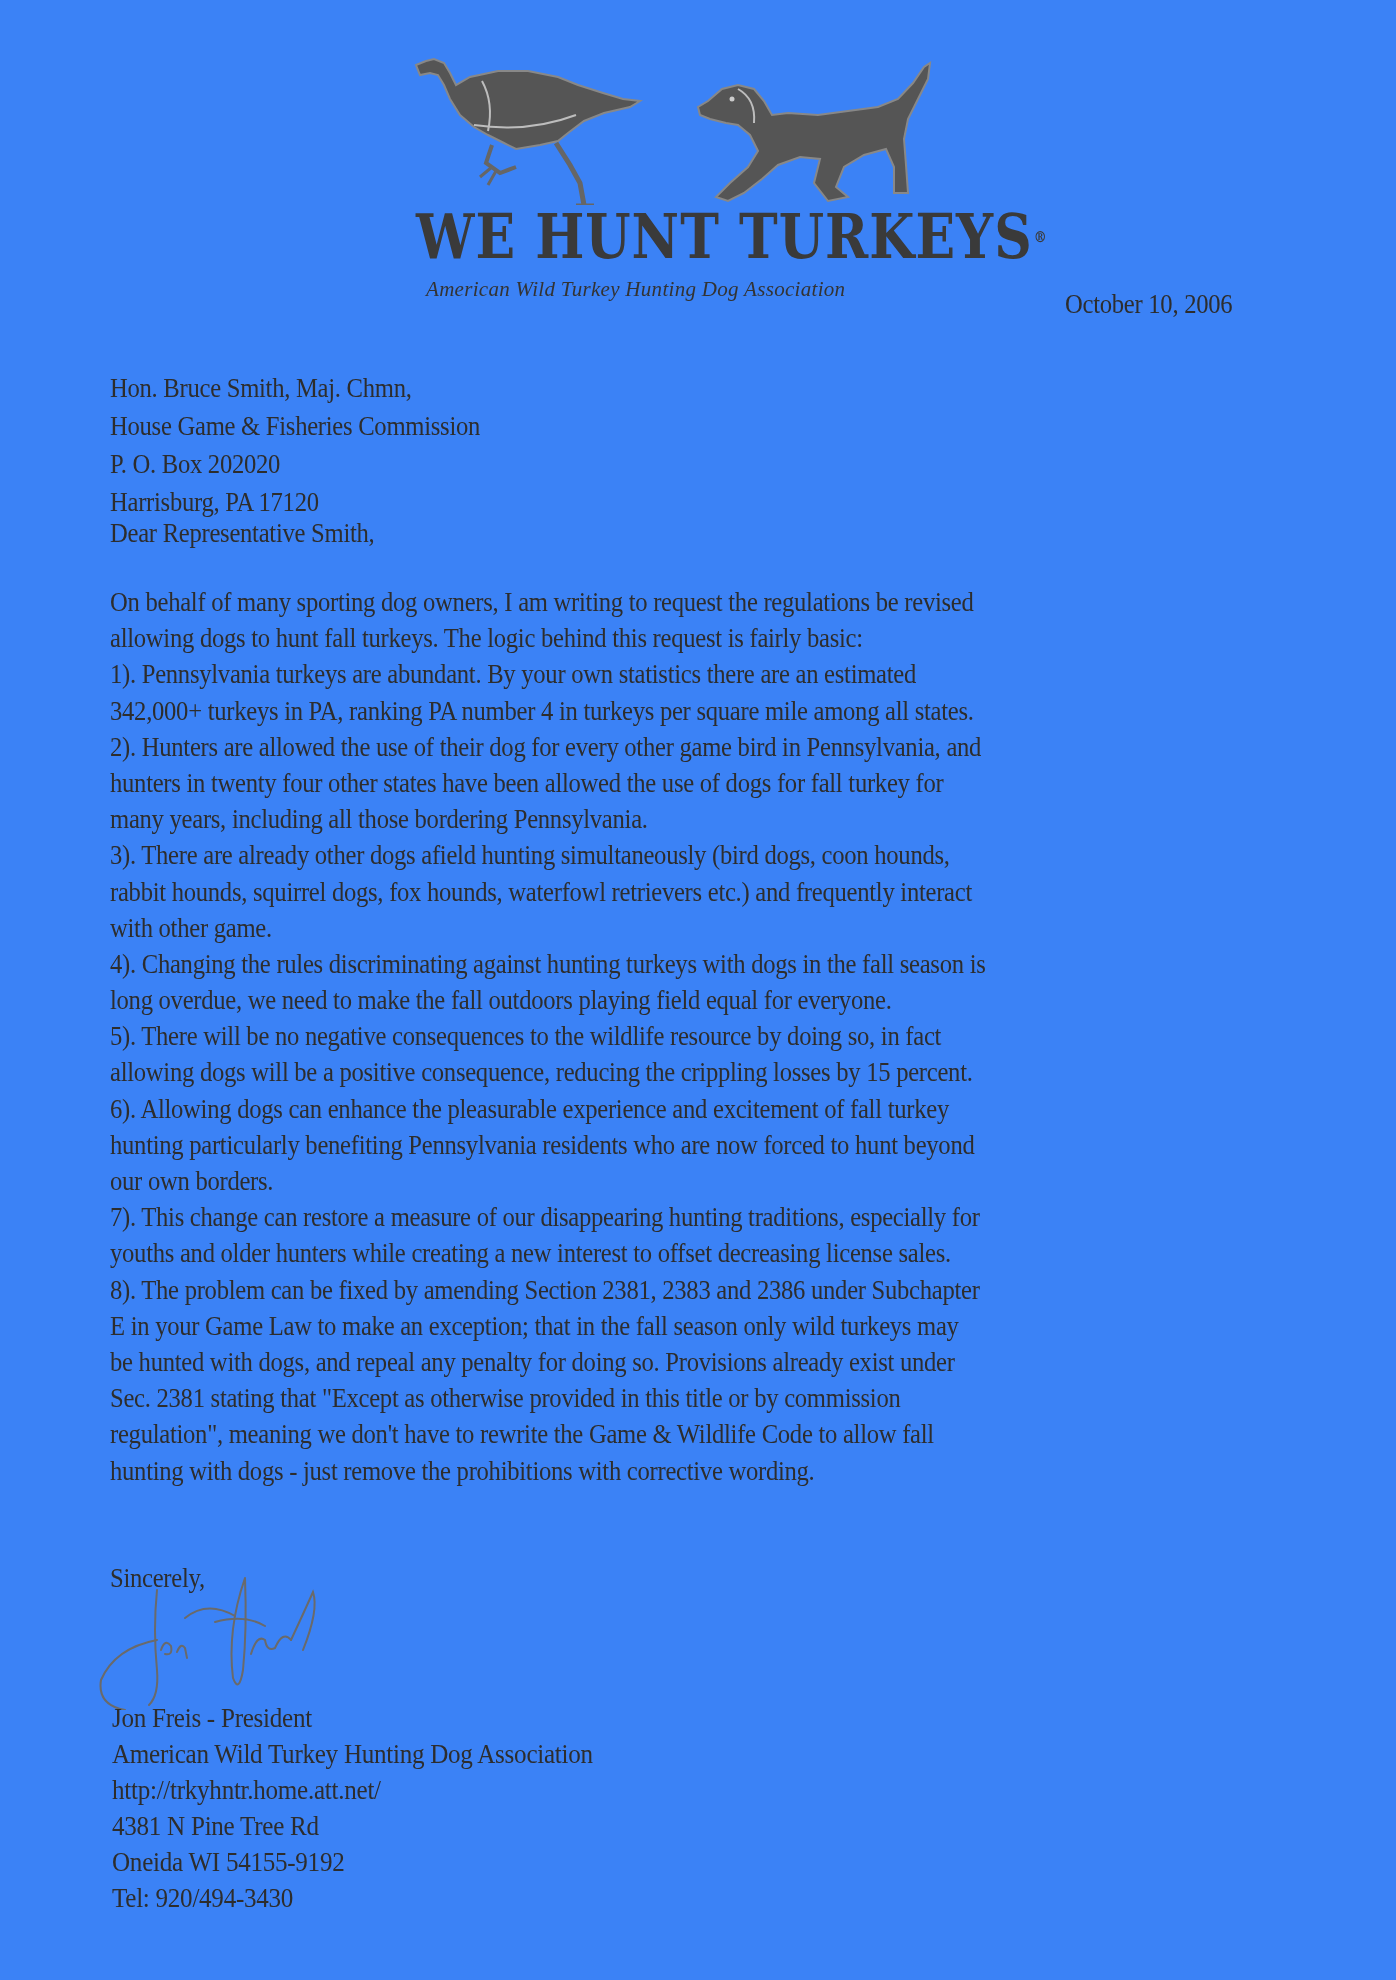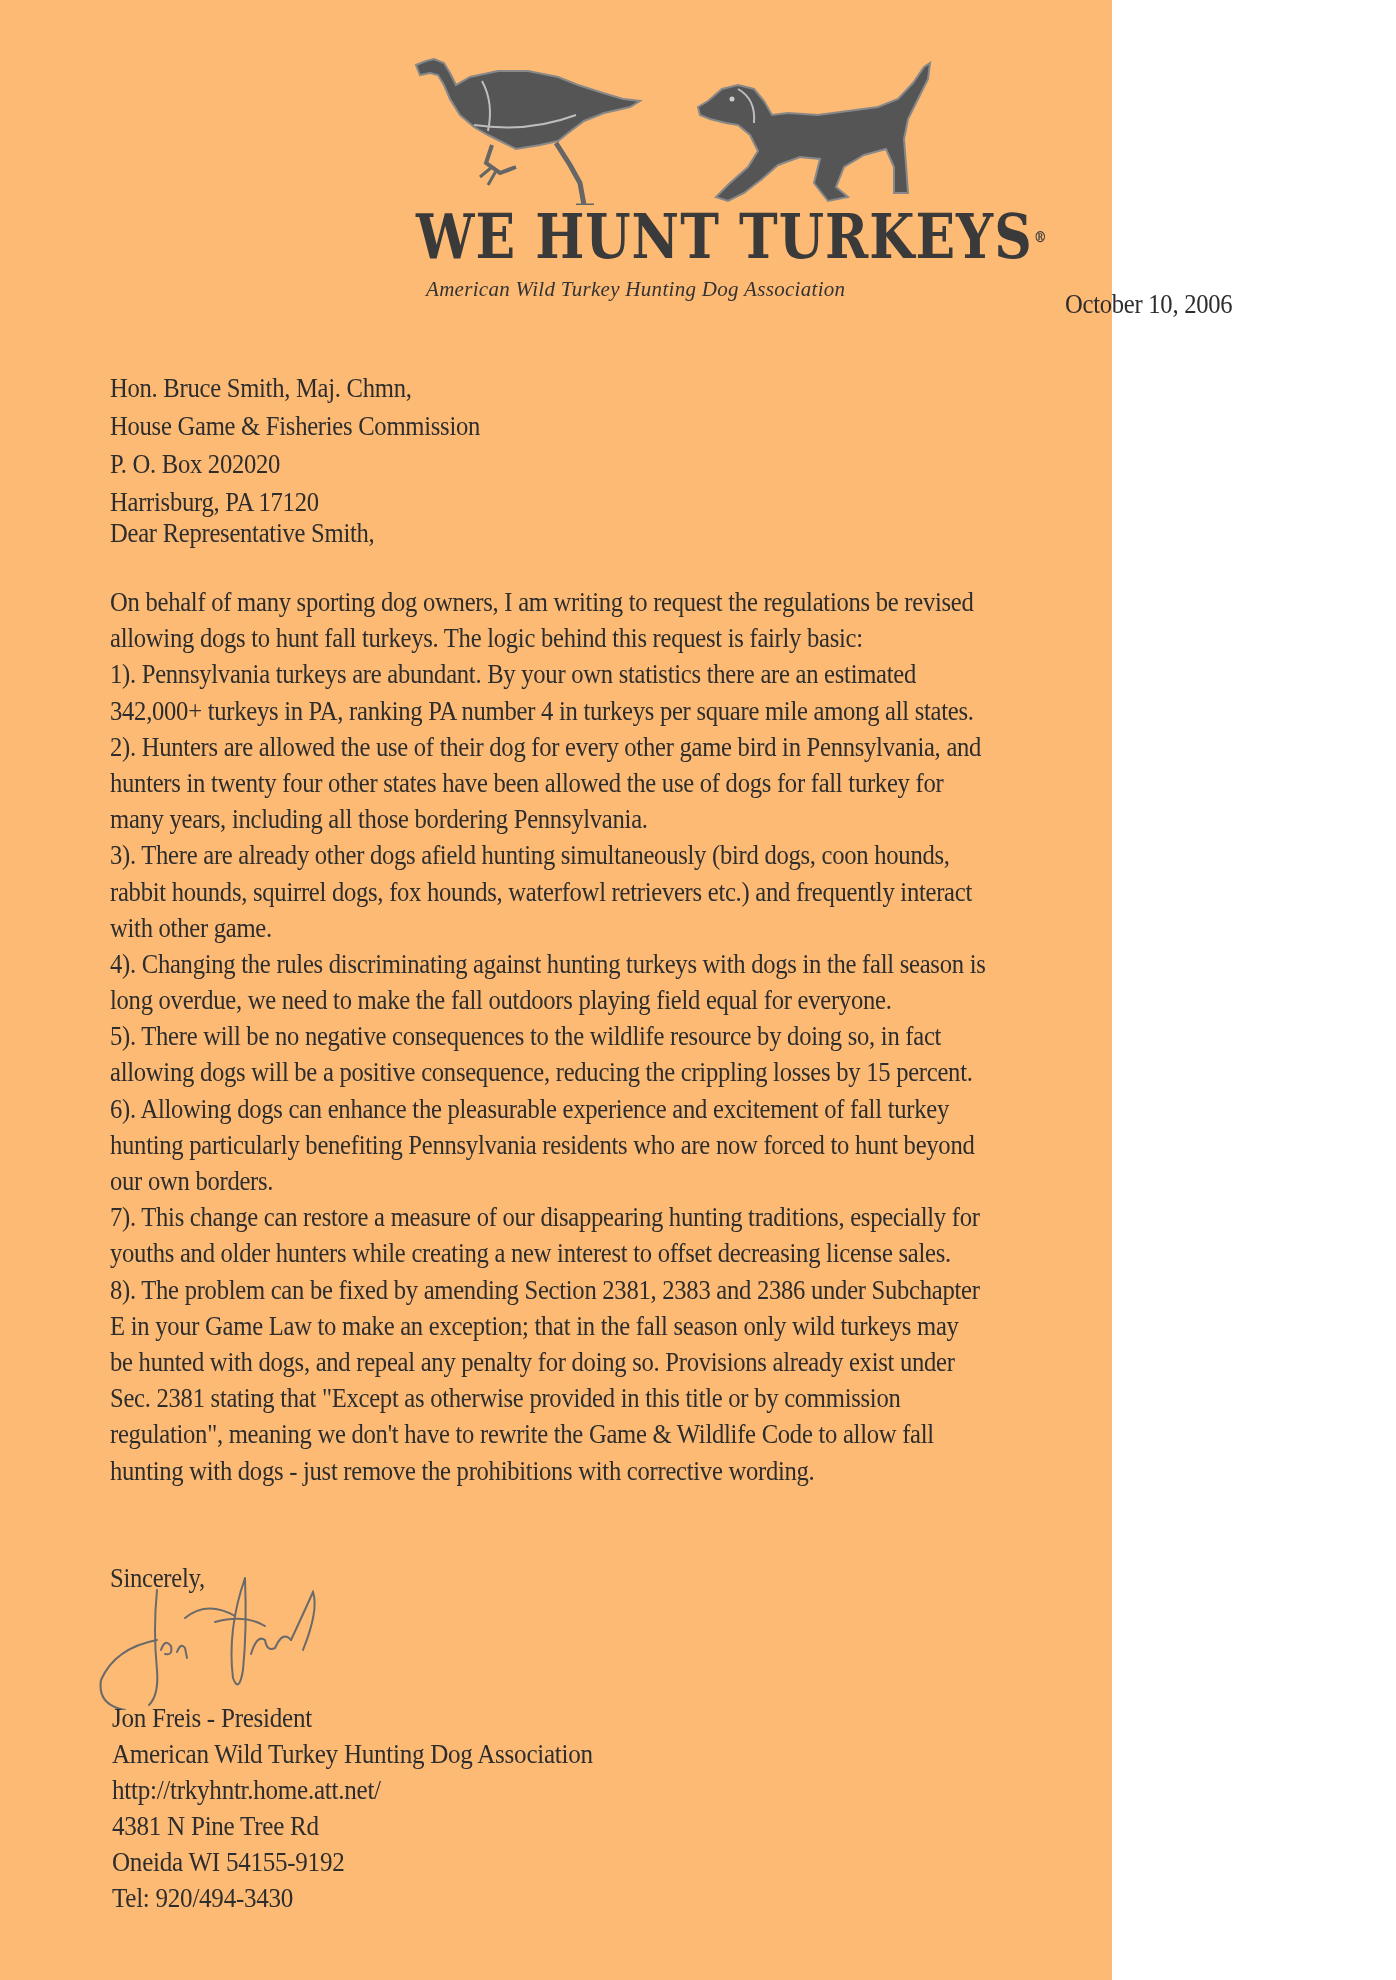--- a/index.html
+++ b/index.html
@@ -11,22 +11,22 @@
       width: 1396px;
       height: 1980px;
       position: relative;
       overflow: hidden;
       color: #2b2b2b;
       font-family: "Liberation Serif", "DejaVu Serif", serif;
     }
     .page {
       position: absolute;
       left: 0; top: 0;
-      width: 1112px; height: 1980px;
-      background: #fdba74;
+      width: 1396px; height: 1980px;
+      background: #3b82f6;
     }
     
     .letterhead {
       position: absolute;
       left: 408px;
       top: 55px;
       width: 585px;
       height: 240px;
     }
     .logo-art {

